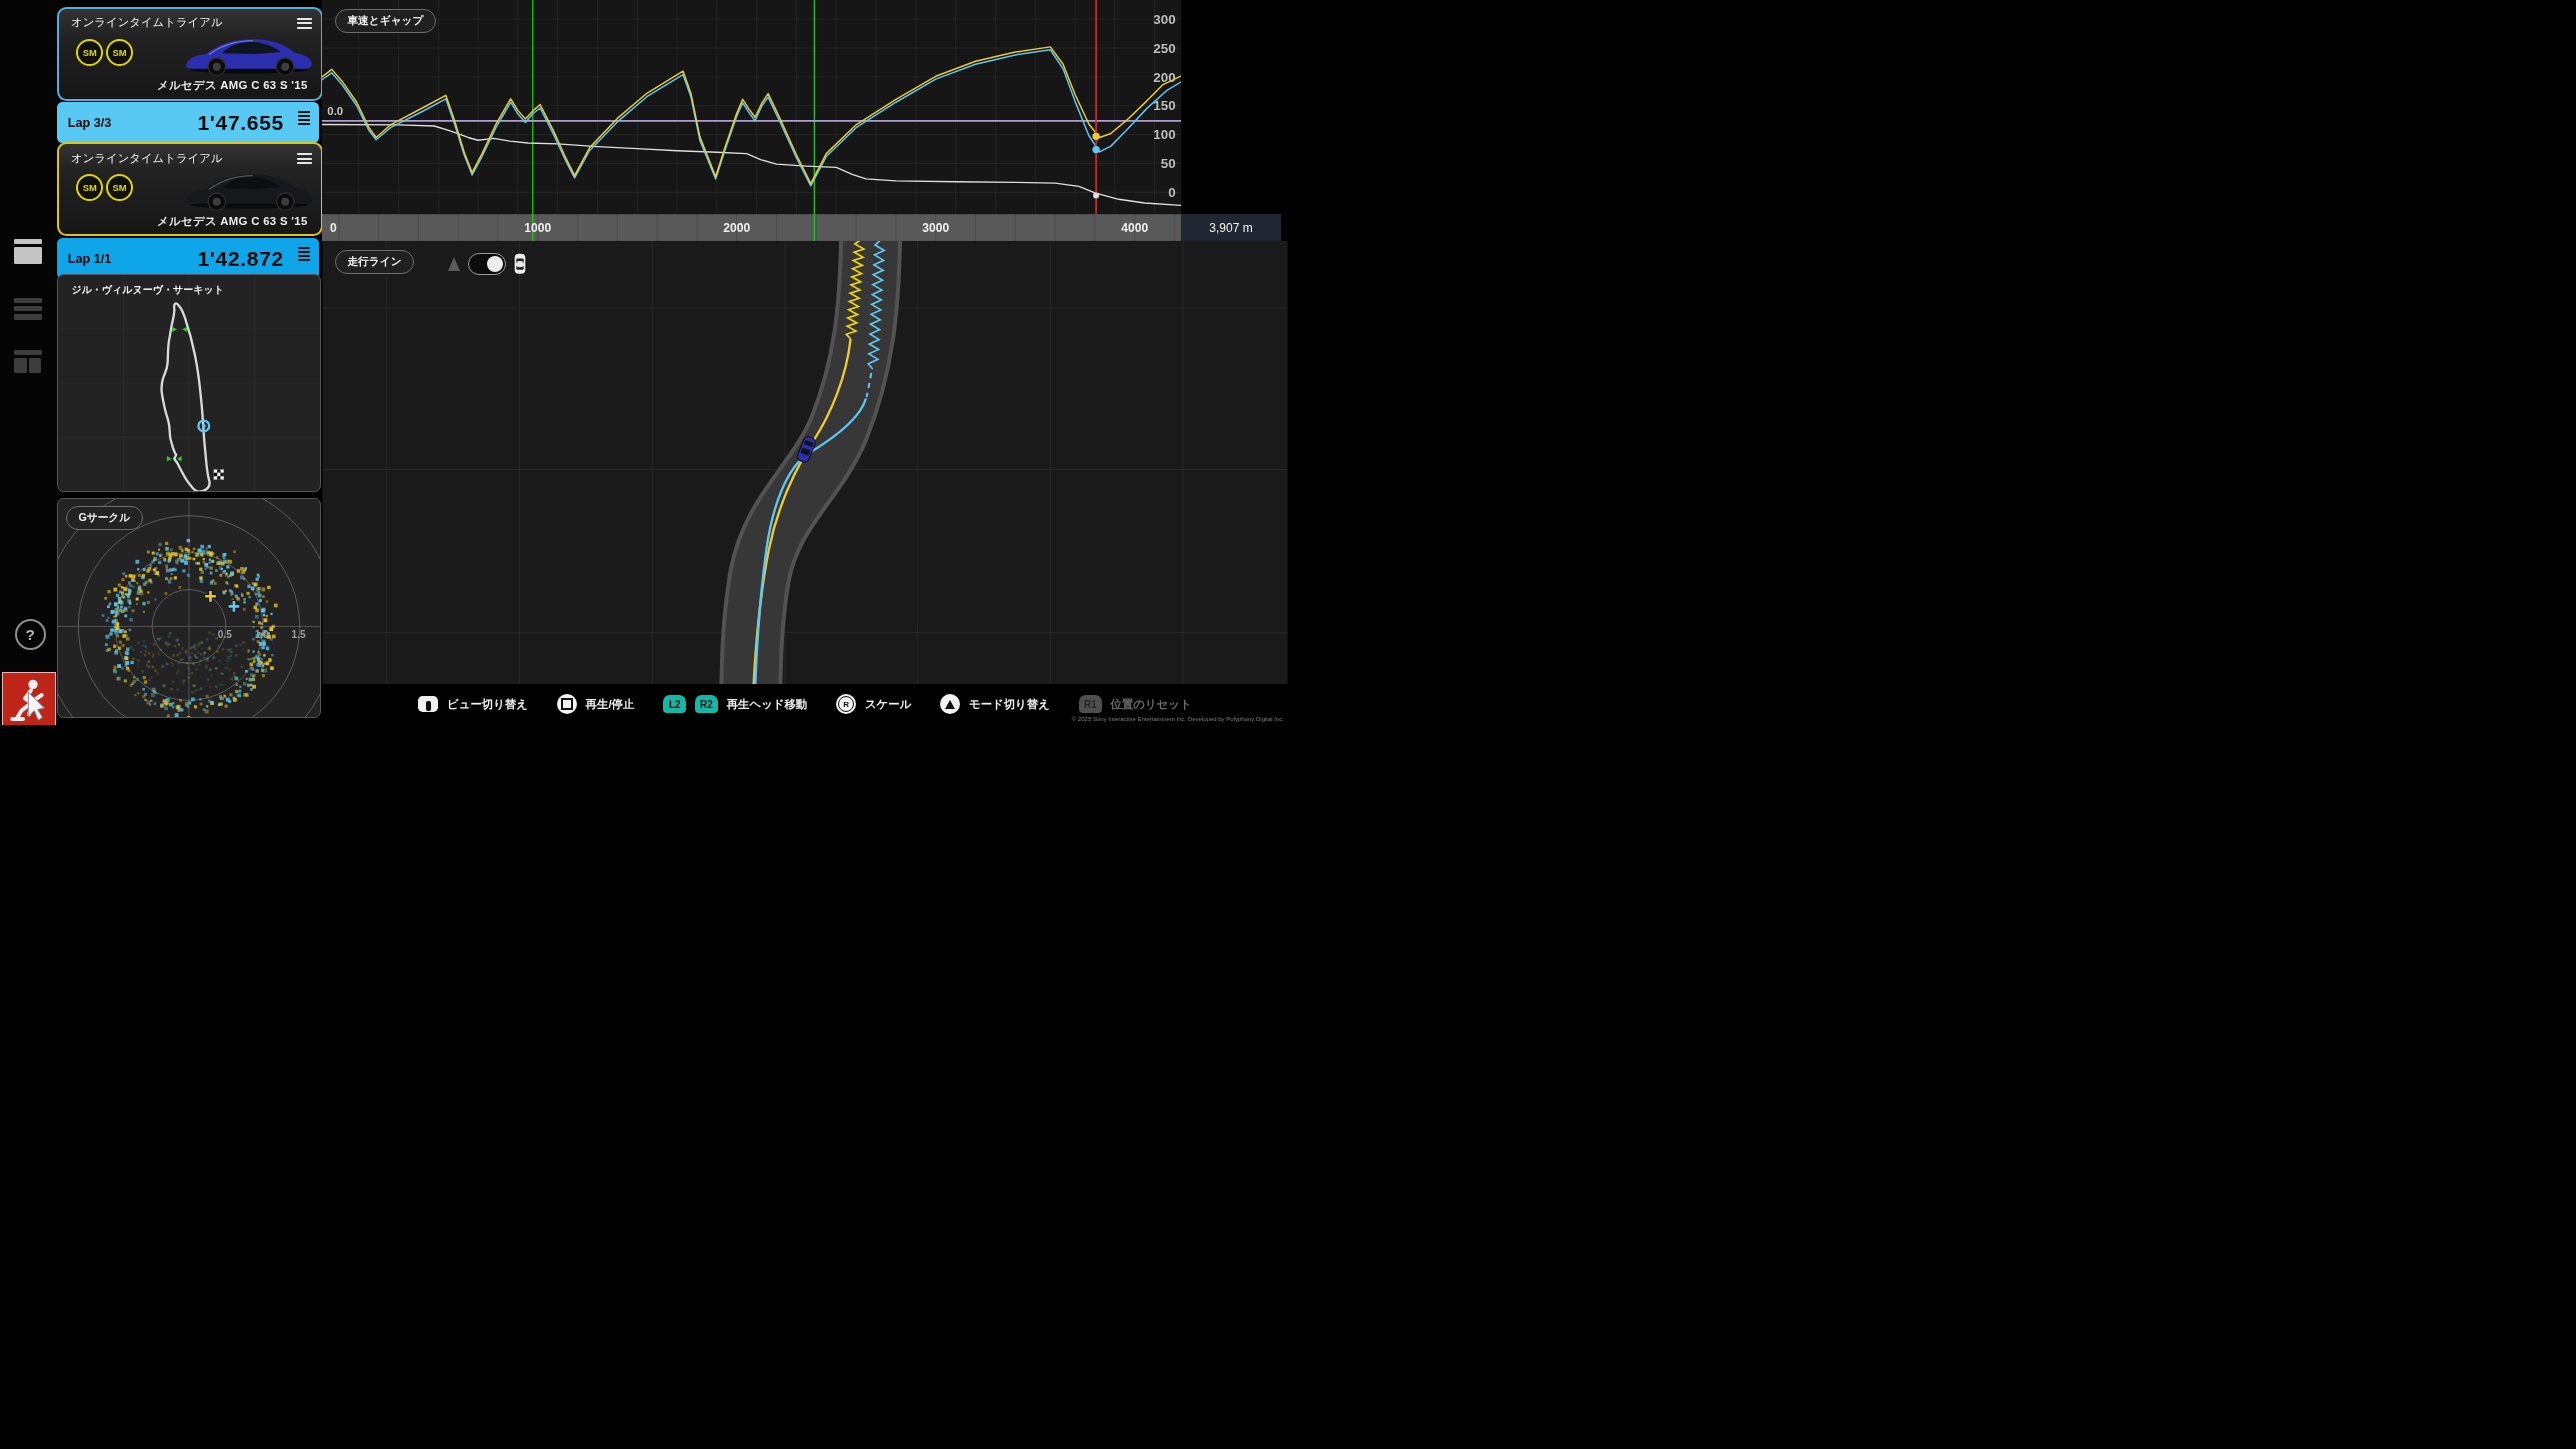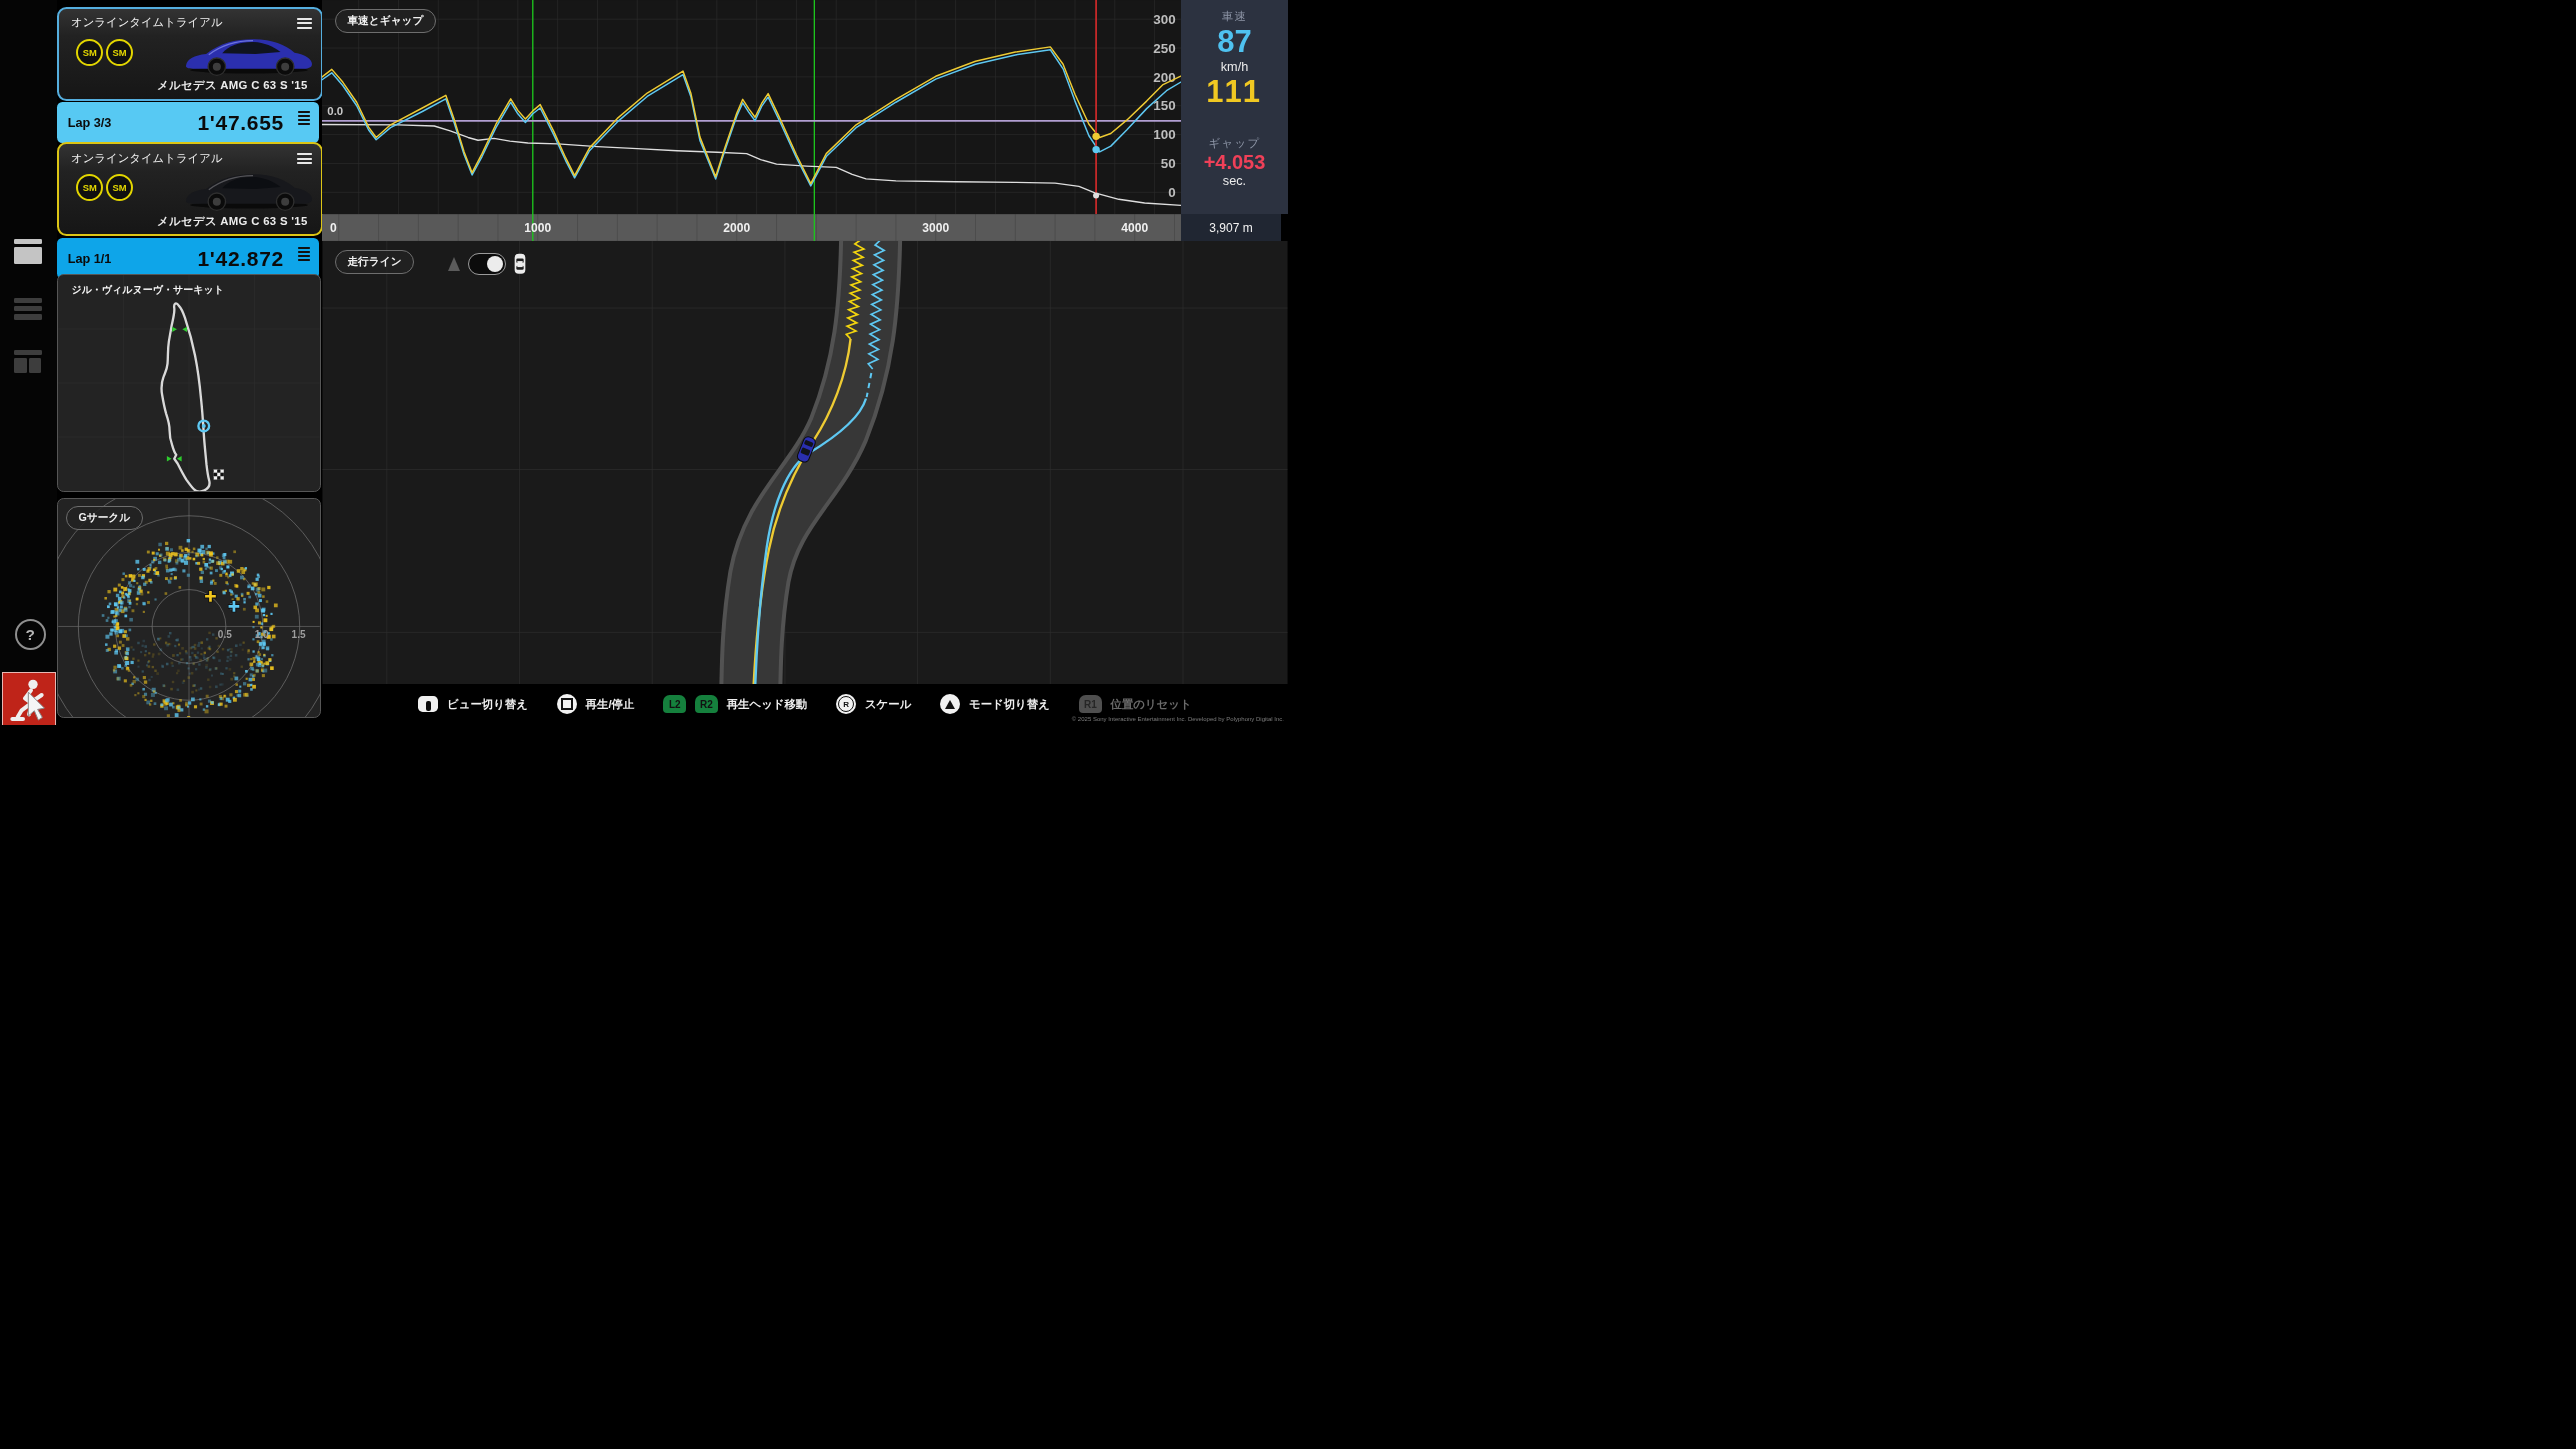--- a/index.html
+++ b/index.html
@@ -46,21 +46,21 @@
   #rpanel{left:1181px;top:0;width:107px;height:214px;background:#2c3240;text-align:center;}
   #rpanel .cap{font-size:11.4px;color:#8f97a8;letter-spacing:1.3px;}
   #dist-cell{left:1181px;top:214px;width:100px;height:27px;background:#20263
 
 2;display:flex;align-items:center;justify-content:center;font-size:12px;color:#f2f2f2;background:#202632;}
   
   #bbar{left:322px;top:684px;width:966px;height:40px;background:#000;display:flex;align-items:center;justify-content:center;gap:29px;}
   .bitem{display:flex;align-items:center;gap:8.7px;}
   .bitem .blabel{font-size:11.4px;font-weight:bold;color:#f0f0f0;white-space:nowrap;}
   .bitem.dim .blabel{color:#6a6a6a;}
-  .btn-badge{display:inline-flex;align-items:center;justify-content:center;background:#15803d;color:#111;
+  .btn-badge{display:inline-flex;align-items:center;justify-content:center;background:#14b8a6;color:#111;
              font-weight:bold;font-size:10px;width:23px;height:18px;border-radius:6.7px 6.7px 4px 4px;}
   .btn-badge.dimb{background:#4f4f4f;color:#262626;}
   .circle-btn{width:20px;height:20px;border-radius:50%;background:#f2f2f2;display:inline-flex;align-items:center;justify-content:center;}
   .sqg{width:8px;height:8px;border:2px solid #111;}
   .trig{width:0;height:0;border-left:5.4px solid transparent;border-right:5.4px solid transparent;border-bottom:9.4px solid #111;}
   .rsin{width:14px;height:14px;border:1.7px solid #111;border-radius:50%;display:flex;align-items:center;justify-content:center;
         font-size:8px;font-weight:800;color:#111;}
   .ic-touchpad{width:20px;height:16px;background:#f0f0f0;border-radius:4.7px;position:relative;display:inline-block;}
   .ic-touchpad::after{content:"";position:absolute;left:8px;top:4.7px;width:4.7px;height:10px;background:#0a0a0a;border-radius:2px;}
   #copyright{position:absolute;right:4px;bottom:3.4px;font-size:6px;color:#7c7c7c;}
@@ -1029,29 +1029,20 @@
         <div class="knob"></div>
       </div>
     <svg width="12" height="21.5" viewBox="0 0 18 32">
       <rect x="1" y="1" width="16" height="30" rx="6" fill="#ececec"></rect>
       <rect x="3.5" y="8" width="11" height="7" rx="2" fill="#1e1e1e"></rect>
       <rect x="3.5" y="19" width="11" height="6" rx="2" fill="#1e1e1e"></rect>
       <rect x="5" y="12" width="8" height="9" fill="#ececec"></rect>
     </svg>
   </div>
 
-  <div id="rpanel" class="abs">
-    <div class="cap" style="margin-top:9.4px">車速</div>
-    <div style="font-size: 31px; font-weight: bold; color: rgb(79, 194, 240);">87</div>
-    <div style="font-size:12.7px;color:#ececec">km/h</div>
-    <div style="font-size: 31px; font-weight: bold; letter-spacing: 2.7px; color: rgb(240, 200, 34);">111</div>
-    <div class="cap" style="margin-top:25.5px">ギャップ</div>
-    <div style="font-size: 20px; font-weight: bold; color: rgb(240, 64, 88);">+4.053</div>
-    <div style="font-size:12.7px;color:#ececec">sec.</div>
-  </div>
   <div id="dist-cell" class="abs">3,907 m</div>
 
   <div id="bbar" class="abs">
       <div class="bitem">
         <span class="ic-touchpad"></span>
         <span class="blabel">ビュー切り替え</span>
       </div>
       <div class="bitem">
         <span class="circle-btn">
           <span class="sqg"></span>

